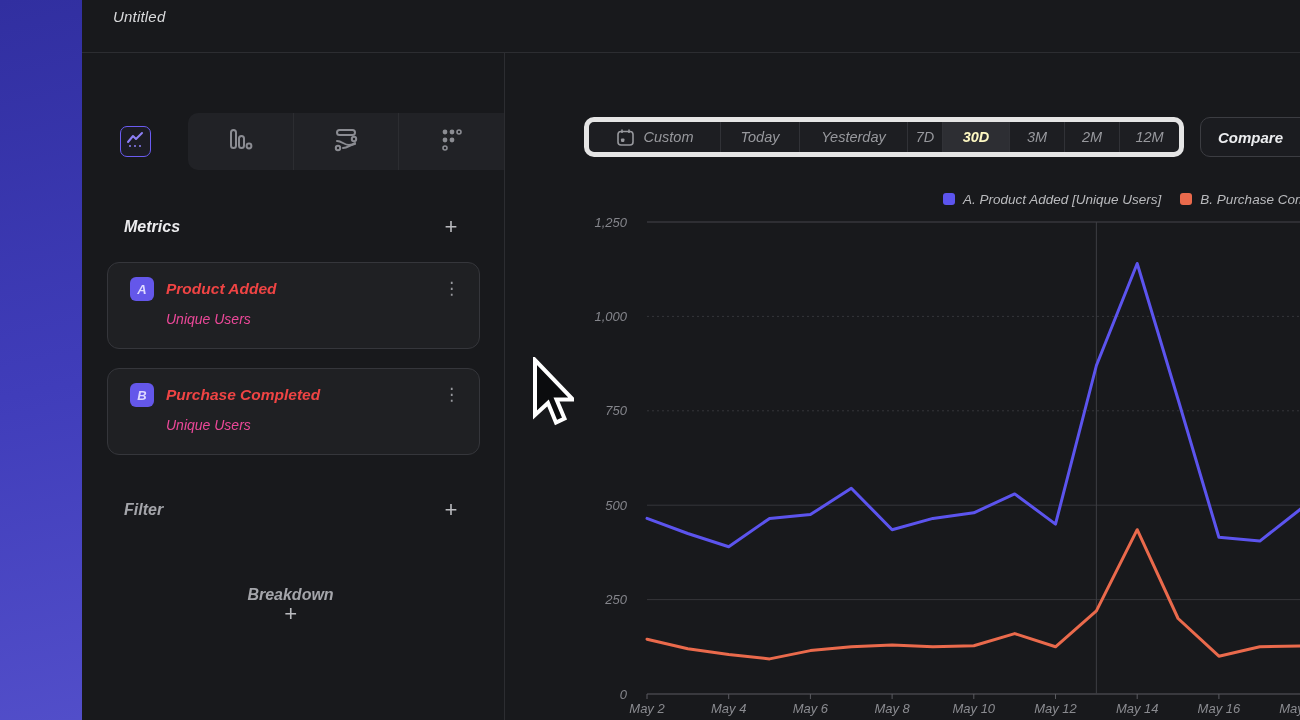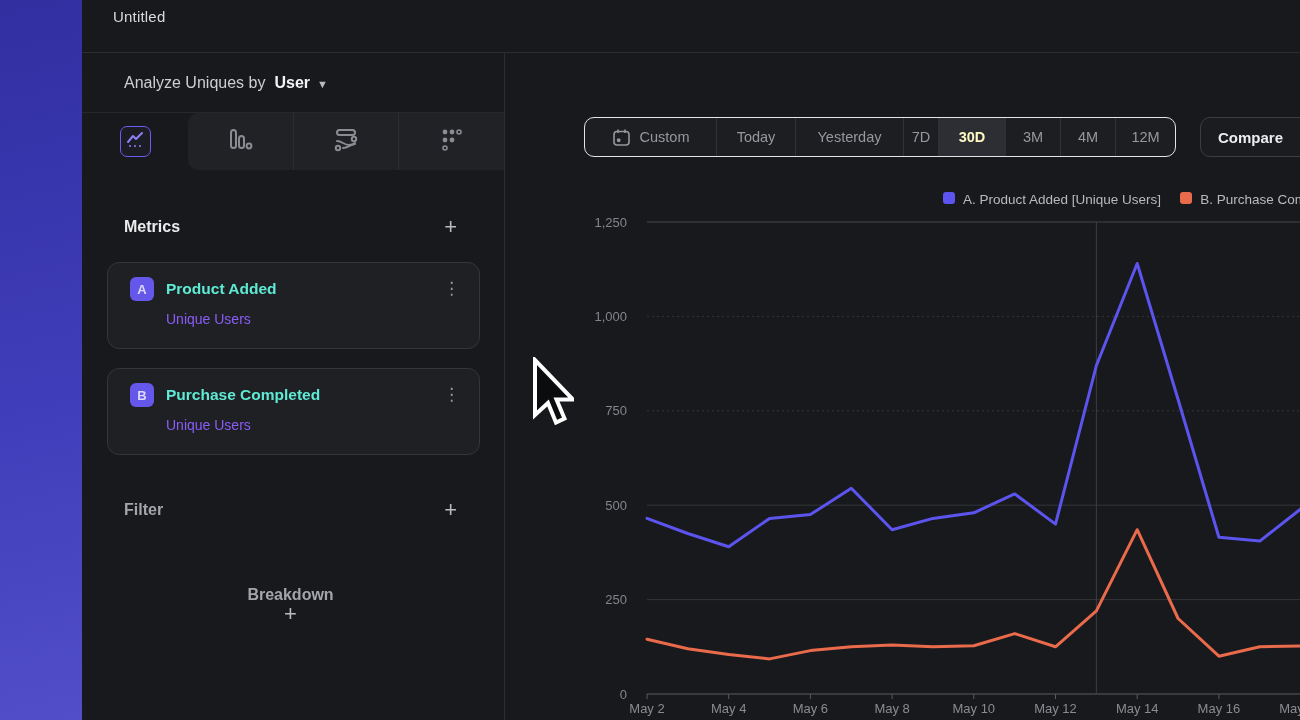--- a/index.html
+++ b/index.html
@@ -3,21 +3,21 @@
 <meta charset="utf-8">
 <style>
   * { box-sizing: border-box; }
   html,body { margin:0; padding:0; }
   body {
     width:1300px; height:720px; overflow:hidden; position:relative;
     background: linear-gradient(168deg,#312fa0 0%,#403dba 40%,#5450cb 78%,#5a55d2 100%);
     font-family:"Liberation Sans","DejaVu Sans",sans-serif;
     -webkit-font-smoothing:antialiased;
   }
-  .app { position:absolute; left:82px; top:0; width:1218px; height:720px; background:#18191c; color:#e8e9ea; }
+  .app { position:absolute; left:82px; top:0; width:1218px; height:720px; background:#18191c; color:#e8e9ea;font-style:italic; }
 
   
   .topbar { height:53px; border-bottom:1px solid #2c2d31; padding:8px 0 0 31px; }
   .topbar-title { font-size:15px; color:#d9dadc; letter-spacing:.2px; }
 
   .main { position:absolute; top:53px; left:0; right:0; bottom:0; display:flex; }
   .left-panel { width:423px; position:relative; border-right:1px solid #2c2d31; flex:none; }
   .chart-panel { flex:1; position:relative; }
 
   
@@ -44,45 +44,45 @@
   .section-title.dim { color:#a4a5aa; font-weight:bold; }
   .plus { color:#b9babe; font-size:22px; font-weight:400; line-height:20px; cursor:default; }
 
   .metric-card { position:absolute; left:25px; width:373px; height:87px; background:#1f2023;
     border:1px solid #35363b; border-radius:12px; padding:14px 16px 0 22px; }
   .card-1 { top:209px; }
   .card-2 { top:315px; }
   .card-row { display:flex; align-items:center; }
   .badge { width:24px; height:24px; border-radius:6px; background:#6457ea; color:#ded9ff;
     font-size:13px; font-weight:bold; display:flex; align-items:center; justify-content:center; flex:none; }
-  .card-title { margin-left:12px; font-size:15.5px; font-weight:600; color:#5eead4; }
+  .card-title { margin-left:12px; font-size:15.5px; font-weight:600; color:#ef4444; }
   .kebab { margin-left:auto; color:#97989d; font-size:17px; letter-spacing:0; line-height:14px; padding-right:3px; }
-  .card-sub { margin:10px 0 0 36px; font-size:14px; color:#8b5cf6; }
+  .card-sub { margin:10px 0 0 36px; font-size:14px; color:#ec4899; }
 
   .filter-row { top:443px;text-align:center; }
   .breakdown-row { top:533px;flex-direction:column; }
 
   
   .range-bar { position:absolute; top:64px; left:79px; height:40px; display:flex;
-    border:1px solid #e5e5e5; border-radius:10px; background:#1d1e22; overflow:hidden; }
+    border:5px solid #e5e5e5; border-radius:10px; background:#1d1e22; overflow:hidden; }
   .range-btn { display:flex; align-items:center; justify-content:center; gap:9px;
     font-size:14.5px; color:#97989d; font-weight:500; }
   .range-btn + .range-btn { border-left:1px solid #313237; }
   .range-btn.selected { background:#2d2e33; color:#fef9c3; font-weight:bold; }
   .w-custom{width:131px;} .w-today{width:79px;} .w-yest{width:108px;text-align:center;} .w-7d{width:35px;}
   .w-30d{width:67px;} .w-3m{width:55px;} .w-6m{width:55px;} .w-12m{width:60px;}
 
   .compare-btn { position:absolute; top:64px; left:695px; width:130px; height:40px;
     border:1px solid #3c3d42; border-radius:10px; display:flex; align-items:center;
     padding-left:17px; font-size:15px; font-weight:bold; color:#ecedef; background:#1b1c20; }
 
   
   .legend { position:absolute; top:136px; left:438px; height:20px; display:flex; align-items:center;
     white-space:nowrap; }
-  .legend-item { display:inline-flex; margin-right:19px; }
+  .legend-item { display:inline-flex; align-items:center; margin-right:19px; }
   .legend-swatch { width:12px; height:12px; border-radius:3px; margin-right:8px; flex:none; }
   .legend-label { font-size:13.5px; color:#b9babd; }
 
   #chart-svg { position:absolute; left:0; top:157px; overflow:visible; }
   #chart-svg text { font-family:"Liberation Sans","DejaVu Sans",sans-serif; }
 
   .cursor { position:absolute; left:532px; top:357px; z-index:40; pointer-events:none; }
 </style>
 </head>
 <body>
@@ -90,25 +90,20 @@
 <div class="app">
 
   <div class="topbar">
     <span class="topbar-title">Untitled</span>
   </div>
 
   <div class="main">
 
     <div class="left-panel">
 
-      <div class="analyze-row">
-        <span class="analyze-label">Analyze Uniques by</span>
-        <span class="analyze-value">User</span>
-        <span class="chevron">▼</span>
-      </div>
 
       <div class="tabs-row">
         <div class="tab-active">
           <span>
             <svg width="19" height="19" viewBox="0 0 19 19" fill="none">
               <polyline points="2,12 7,6 10,9 16,3" stroke="#8d7ff6" stroke-width="2" stroke-linecap="round" stroke-linejoin="round"></polyline>
               <circle cx="4" cy="16" r="1" fill="#8d7ff6"></circle>
                 <circle cx="9" cy="16" r="1" fill="#8d7ff6"></circle>
                 <circle cx="14" cy="16" r="1" fill="#8d7ff6"></circle>
             </svg>
@@ -208,21 +203,21 @@
         <div class="range-btn w-7d">
             <span>7D</span>
           </div>
         <div class="range-btn w-30d selected">
             <span>30D</span>
           </div>
         <div class="range-btn w-3m">
             <span>3M</span>
           </div>
         <div class="range-btn w-6m">
-            <span>4M</span>
+            <span>2M</span>
           </div>
         <div class="range-btn w-12m">
             <span>12M</span>
           </div>
       </div>
 
       <div class="compare-btn">Compare</div>
 
       <div class="legend">
         <span class="legend-item">

